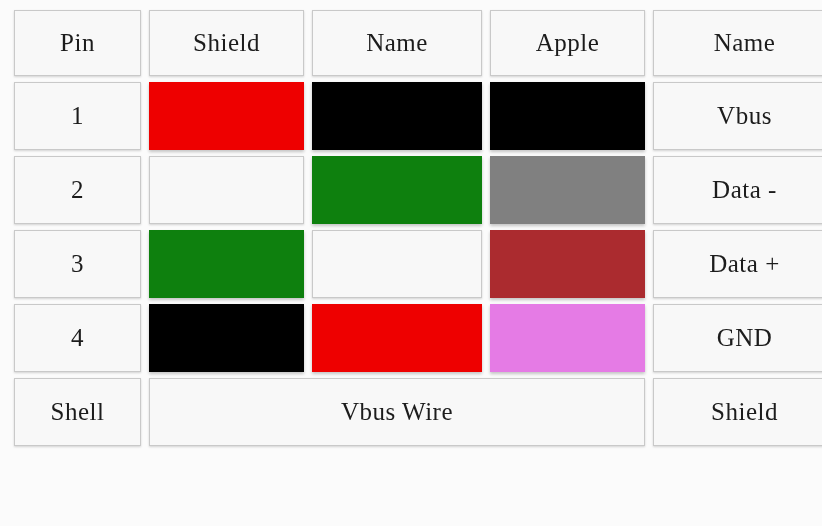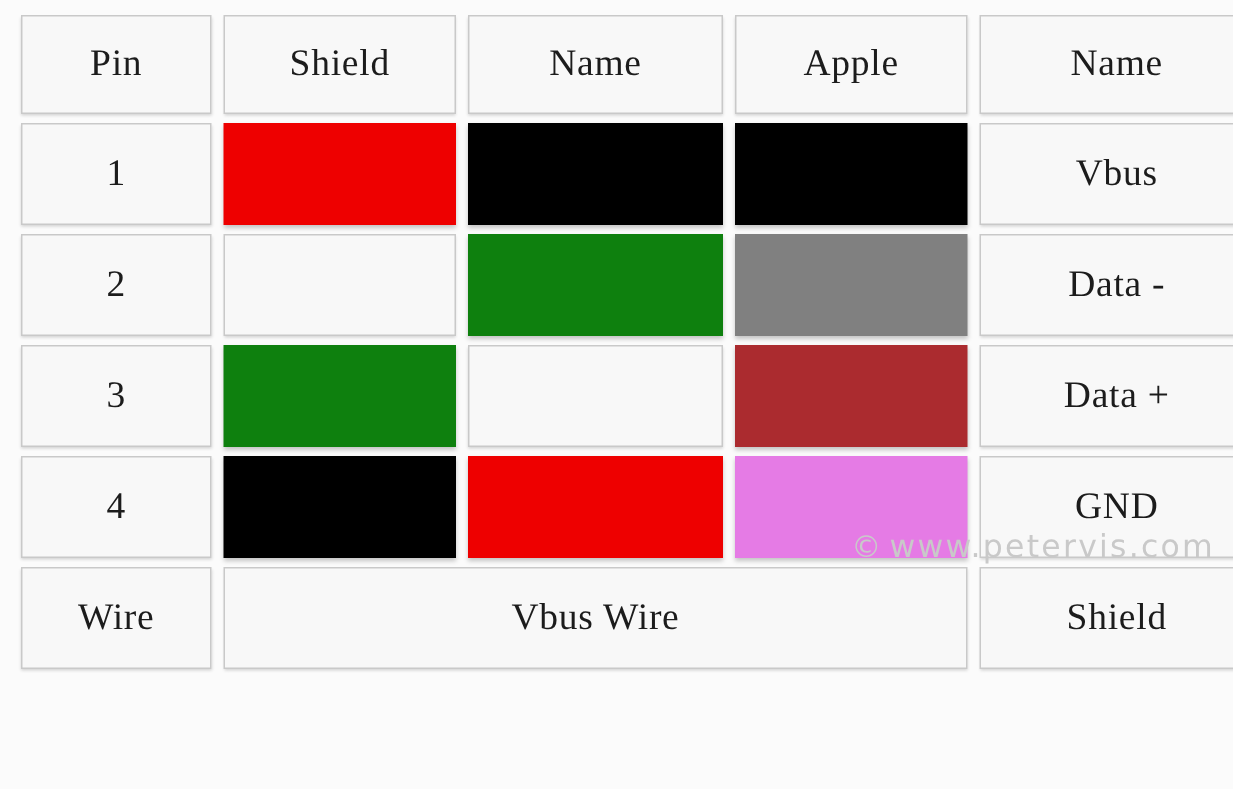--- a/index.html
+++ b/index.html
@@ -124,24 +124,21 @@
         <td class="cell">Data +</td>
       </tr>
       <tr>
         <td class="cell">4</td>
         <td class="swatch" style="background: rgb(0, 0, 0);"></td>
         <td class="swatch" style="background: rgb(238, 0, 0);"></td>
         <td class="swatch" style="background: rgb(229, 123, 229);"></td>
         <td class="cell">GND</td>
       </tr>
       <tr>
-        <td class="cell">Wire</td>
+        <td class="cell">Shell</td>
         <td class="cell span3" colspan="3">Vbus Wire</td>
         <td class="cell">Shield</td>
       </tr>
     </tbody>
   </table>
 
-  <div class="watermark">
-    <span class="copy">©</span><span>www.petervis.com</span>
-  </div>
 
 </div>
 
 </body></html>

